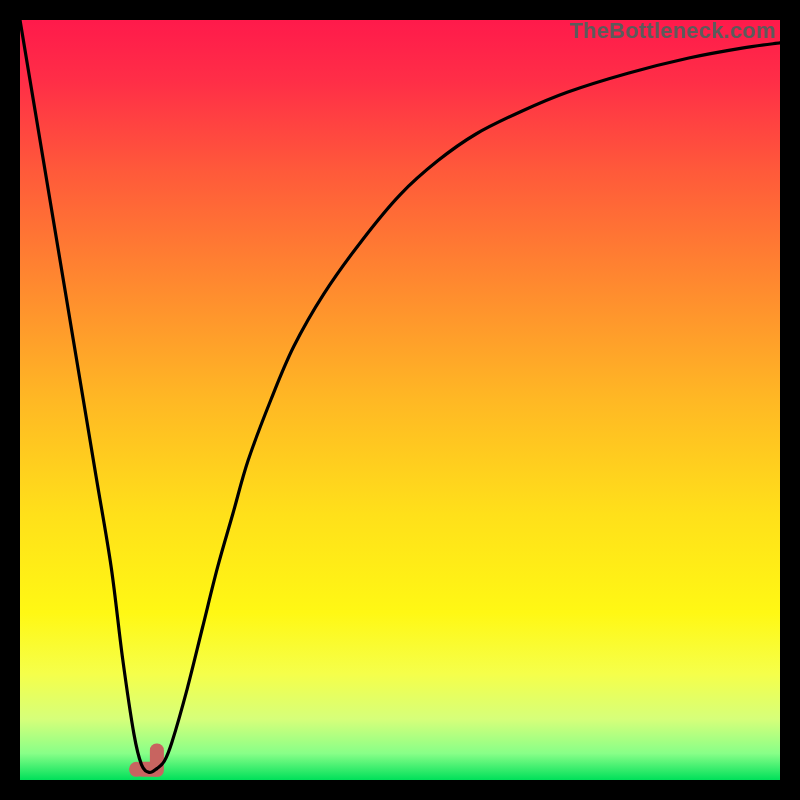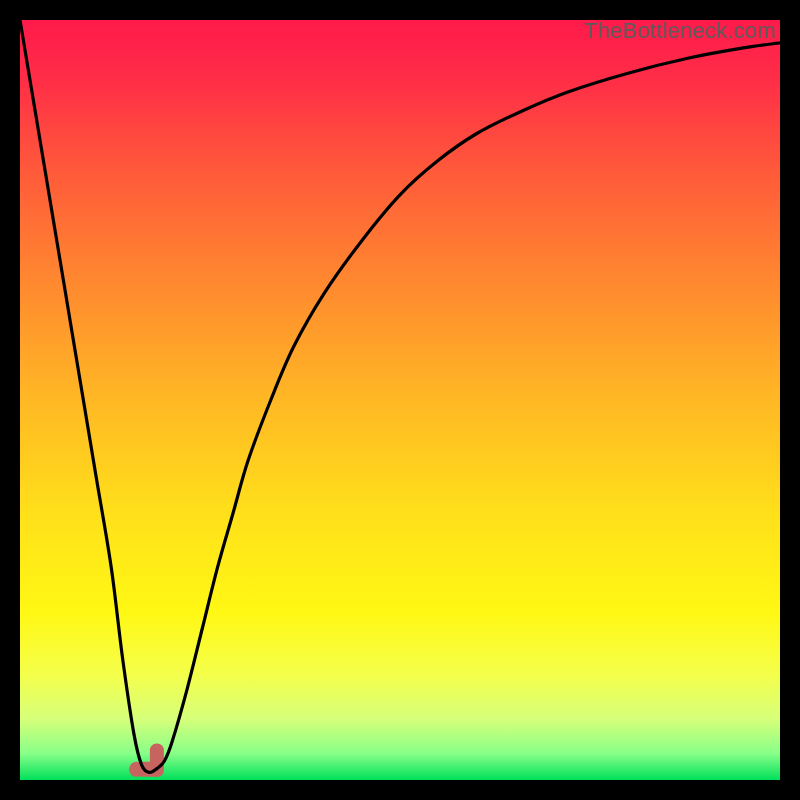--- a/index.html
+++ b/index.html
@@ -25,21 +25,21 @@
     top: 0;
     width: 760px;
     height: 760px;
   }
   .watermark {
     position: absolute;
     top: -2px;
     right: 4px;
     color: #5b5b5b;
     font-size: 22px;
-    font-weight: 400;
+    font-weight: 700;
     letter-spacing: 0.2px;
     z-index: 50;
   }
   svg { display: block; }
 </style>
 </head>
 <body>
 
 <div class="frame">
   <div class="watermark">TheBottleneck.com</div>

